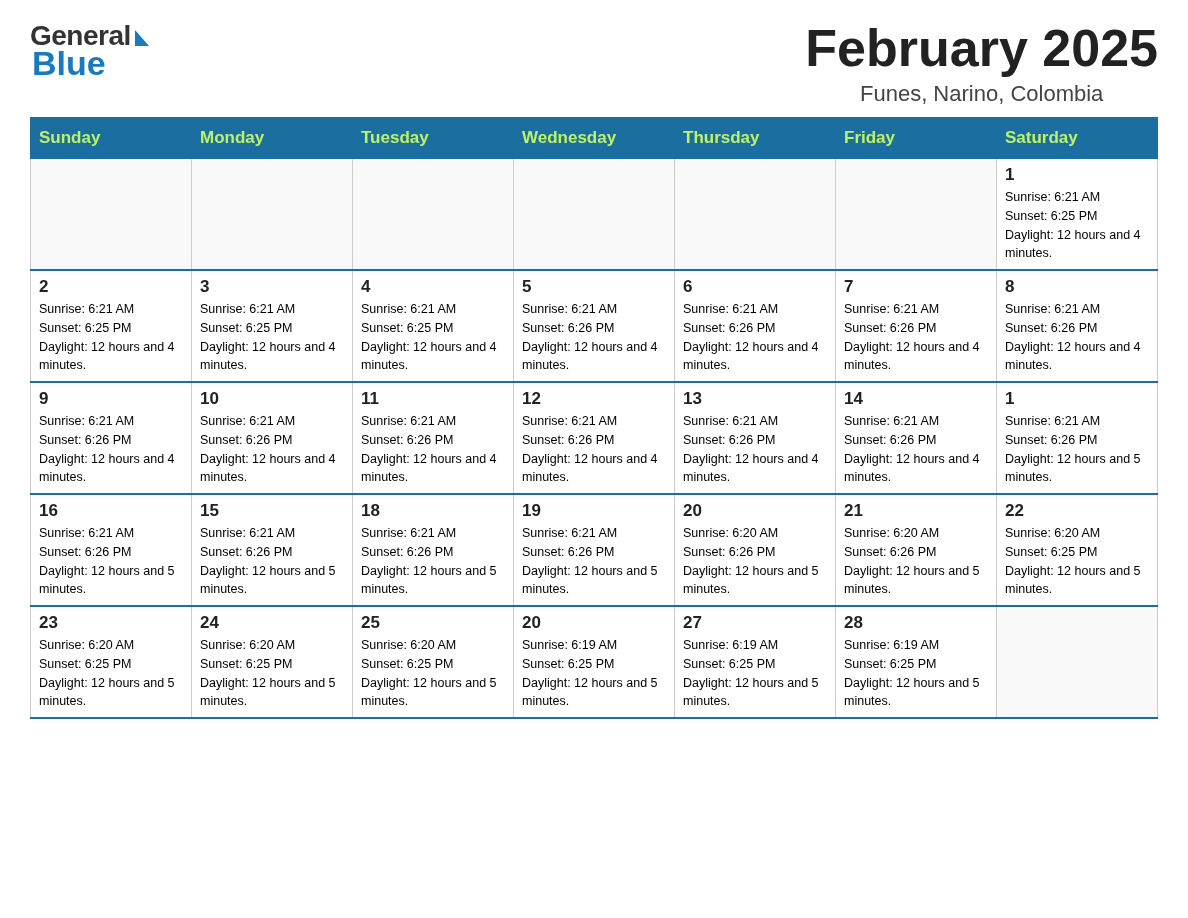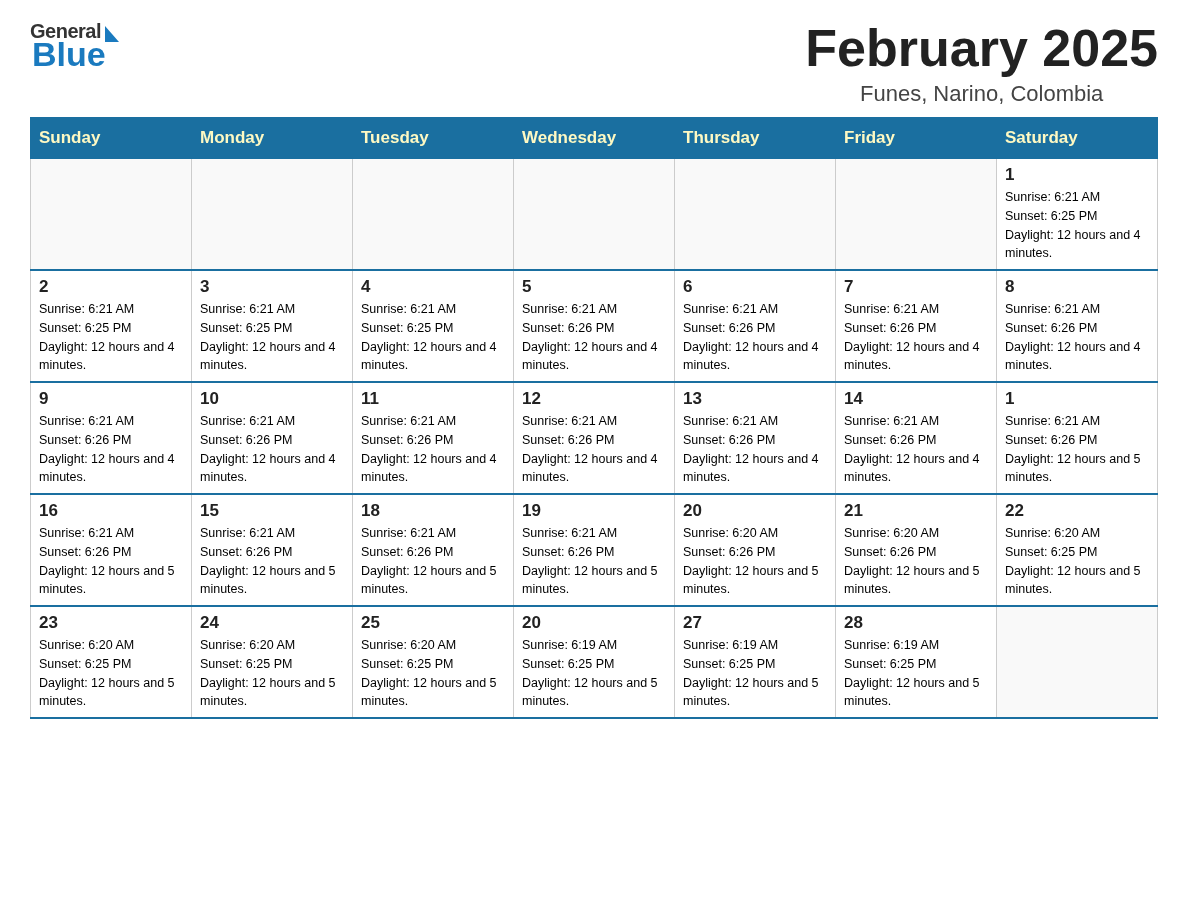--- a/index.html
+++ b/index.html
@@ -19,21 +19,21 @@
     .logo {
       display: flex;
       flex-direction: column;
       align-items: flex-start;
     }
     .logo-top {
       display: flex;
       align-items: center;
     }
     .logo-general {
-      font-size: 20px;
+      font-size: 28px;
       font-weight: bold;
       color: #333;
       letter-spacing: -0.5px;
     }
     .logo-triangle {
       width: 0;
       height: 0;
       border-left: 14px solid #1a7abf;
       border-top: 16px solid transparent;
       border-bottom: 0px solid transparent;
@@ -61,21 +61,21 @@
       color: #444;
       margin-top: 4px;
     }
     .calendar {
       width: 100%;
       border-collapse: collapse;
       margin-top: 8px;
     }
     .calendar thead th {
       background: #1a6fa0;
-      color: #fef9c3;
+      color: #bef264;
       font-size: 17px;
       font-weight: bold;
       padding: 10px 8px;
       text-align: left;
       border: 1px solid #1a6fa0;
     }
     .calendar tbody td {
       vertical-align: top;
       border: 1px solid #ccc;
       padding: 6px 8px;

